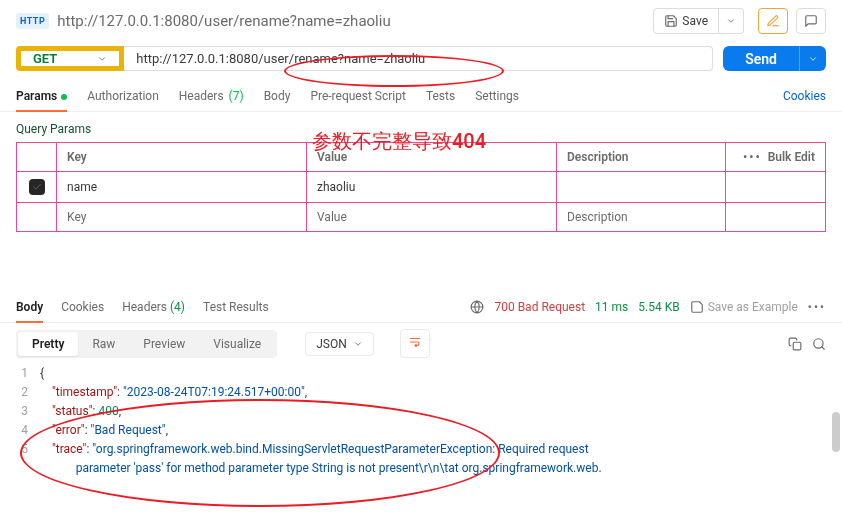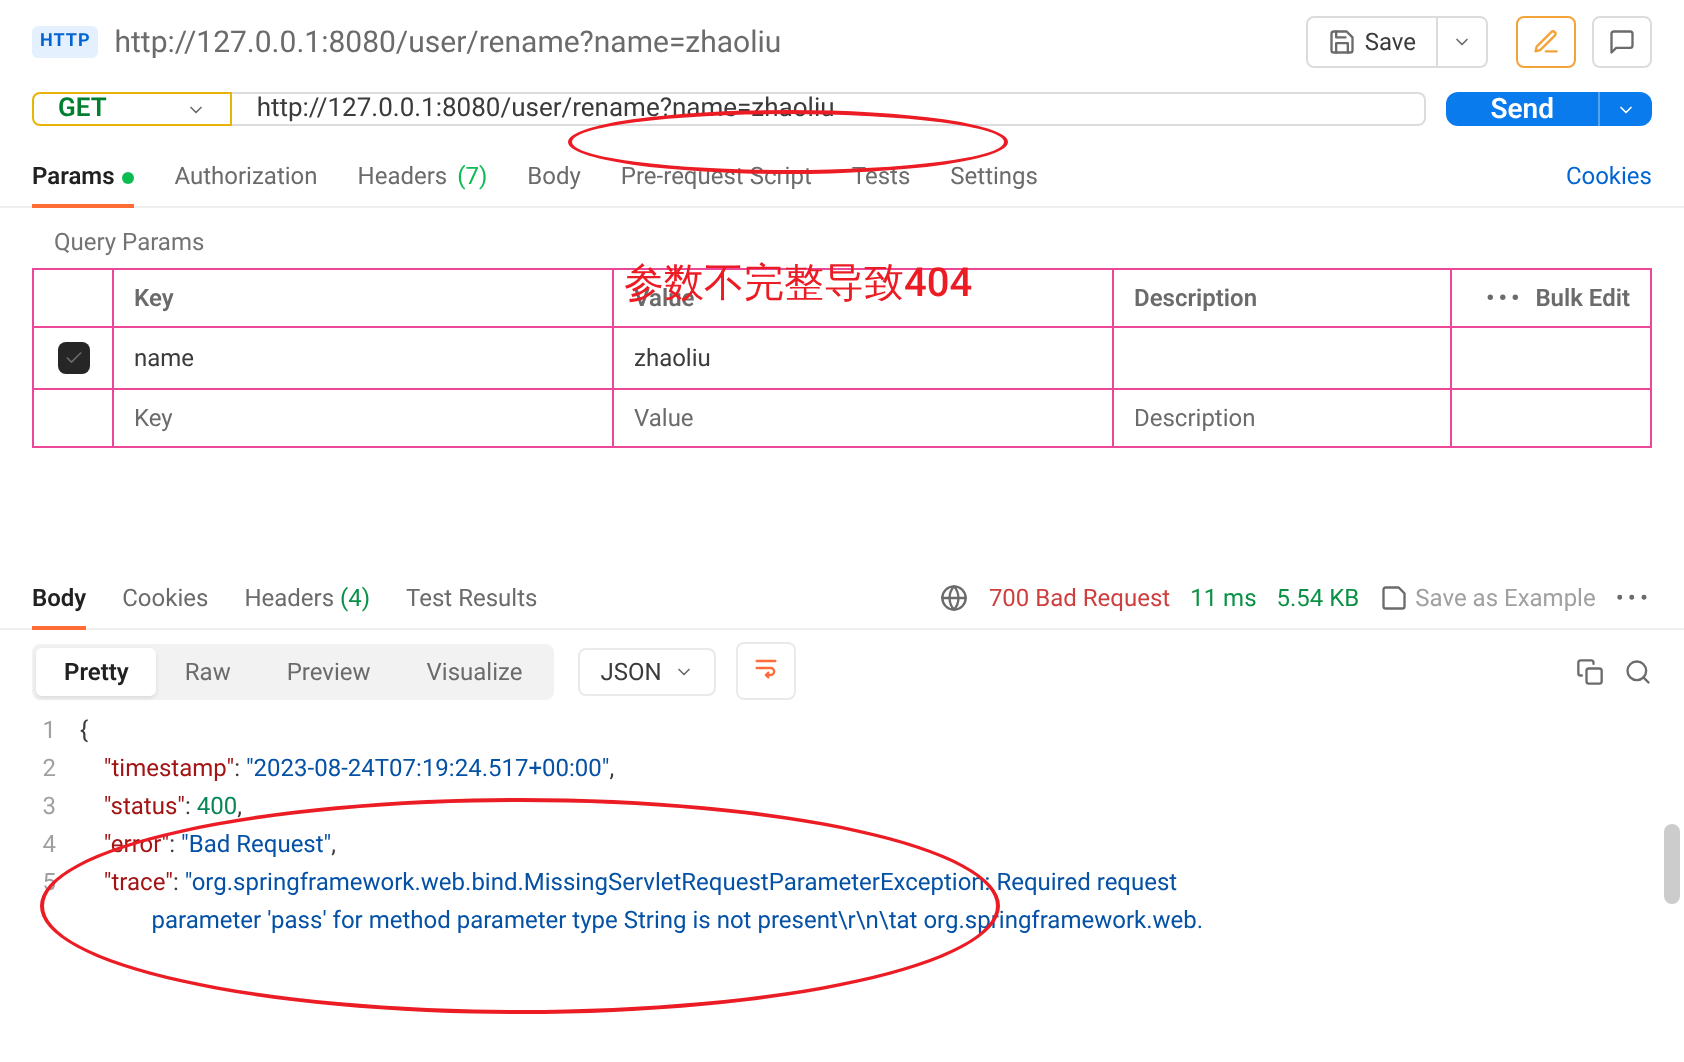--- a/index.html
+++ b/index.html
@@ -9,54 +9,54 @@
 .top-title { flex: 1; font-size: 15px; color: #6b6b6b; }
 .btn { display: inline-flex; align-items: center; gap: 4px; padding: 5px 10px; border: 1px solid #dcdcdc; background: #fff; border-radius: 4px; cursor: pointer; color: #3b3b3b; font-size: 12px; }
 .btn-group { display: flex; }
 .btn-group .btn { border-radius: 0; }
 .btn-group .btn:first-child { border-radius: 4px 0 0 4px; }
 .btn-group .btn:last-child { border-radius: 0 4px 4px 0; border-left: none; }
 .icon-btn { padding: 5px 7px; }
 .icon-btn.active { background: #fff; border-color: #f2a33a; }
 .icon-btn.active svg { stroke: #f2a33a; }
 .req-row { display: flex; gap: 0; padding: 4px 16px 10px; align-items: stretch; }
-.method-sel { display: flex; align-items: center; gap: 40px; padding: 0 12px; border: 1px solid #eab308; border-radius: 4px 0 0 4px; background: #fff; font-weight: 600; color: #007f31; font-size: 13px; }
+.method-sel { display: flex; align-items: center; gap: 40px; padding: 0 12px; border: 5px solid #eab308; border-radius: 4px 0 0 4px; background: #fff; font-weight: 600; color: #007f31; font-size: 13px; }
 .url-input { flex: 1; border: 1px solid #dcdcdc; border-left: none; border-radius: 0 4px 4px 0; padding: 0 12px; font-size: 13px; color: #3b3b3b; outline: none; }
 .url-input .q { color: #3b3b3b; }
 .send-wrap { display: flex; margin-left: 10px; }
 .send-btn { background: #097bed; color: #fff; border: none; padding: 0 22px; font-weight: 600; font-size: 14px; border-radius: 6px 0 0 6px; cursor: pointer; text-align: center; }
 .send-drop { background: #097bed; border: none; border-left: 1px solid rgba(255,255,255,.3); padding: 0 8px; border-radius: 0 6px 6px 0; cursor: pointer; display:flex; align-items:center; }
 .tabs { display: flex; gap: 20px; padding: 0 16px; border-bottom: 1px solid #eee; align-items: center; }
 .tab { padding: 8px 0; color: #6b6b6b; cursor: pointer; position: relative; font-size: 12px; text-align: right;}
 .tab.active { color: #212121; font-weight: 600; }
 .tab.active::after { content: ""; position: absolute; bottom: -1px; left: 0; right: 0; height: 2px; background: #ff6c37; }
 .dot-green { display: inline-block; width: 6px; height: 6px; background: #0cbb52; border-radius: 50%; margin-left: 4px; vertical-align: middle;}
 .tab .count { color: #0cbb52; margin-left: 2px; }
 .cookies-link { margin-left: auto; color: #0265d2; cursor: pointer; }
-.sec-title { padding: 10px 27px 6px; color: #737373; font-size: 12px; }
+.sec-title { padding: 10px 16px 6px; color: #14532d; font-size: 12px; }
 .qp-table { width: calc(100% - 32px); margin: 0 16px; border: 1px solid #eaeaea; border-collapse: collapse; }
 .qp-table th, .qp-table td { border: 1px solid #ec4899; padding: 7px 10px; text-align: left; font-weight: 400; color: #6b6b6b; font-size: 12px; }
 .qp-table th { background: #fff; color: #6b6b6b; font-weight:600; }
 .qp-table td.val { color: #3b3b3b; }
 .chk { width: 16px; height: 16px; border-radius: 4px; background: #262626; display: inline-flex; align-items:center; justify-content:center; }
 .chk svg { stroke: #fff; }
 .col-chk { width: 40px; text-align:center !important; }
 .col-key { width: 250px; }
 .col-val { width: 250px; }
 .col-act { width: 100px; text-align:right !important;}
 .dots { letter-spacing: 2px; }
 .resp-tabs { display: flex; align-items: center; gap: 18px; padding: 0 16px; border-bottom: 1px solid #eee; margin-top: 60px; }
 .resp-tab { padding: 8px 0; color: #6b6b6b; cursor: pointer; font-size: 12px;}
 .resp-tab.active { color: #212121; font-weight: 600; position: relative;}
 .resp-tab.active::after { content:""; position:absolute; bottom:-1px; left:0; right:0; height:2px; background:#ff6c37;}
 .resp-right { margin-left: auto; display: flex; align-items: center; gap: 10px; }
 .status-bad { color: #cf3f3f; }
 .stat-green { color: #0b9146; }
 .save-ex { color: #a0a0a0; display: flex; align-items: center; gap: 4px; cursor: pointer;}
-.view-bar { display: flex; align-items: center; gap: 0; padding: 6px 16px; }
+.view-bar { display: flex; align-items: center; gap: 16px; padding: 6px 16px; }
 .view-seg { display: flex; background: #f2f2f2; border-radius: 4px; padding: 2px; }
 .view-opt { padding: 5px 14px; color: #6b6b6b; cursor: pointer; border-radius: 3px; font-size: 12px;}
 .view-opt.active { background: #fff; color: #212121; box-shadow: 0 1px 2px rgba(0,0,0,.1); font-weight: 600;}
 .fmt-sel { display: flex; align-items: center; gap: 6px; border: 1px solid #eaeaea; border-radius: 4px; padding: 4px 10px; margin-left: 12px; cursor: pointer; color: #3b3b3b; font-size: 12px;}
 .wrap-btn { margin-left: 10px; padding: 5px 7px; border: 1px solid #eaeaea; border-radius: 4px; cursor: pointer; }
 .view-right { margin-left: auto; display: flex; gap: 10px; }
 .code-pane { position: relative; }
 .code-line { display: flex; font-family: Menlo, Consolas, monospace; font-size: 12px; line-height: 19px; }
 .ln { width: 40px; text-align: right; color: #a0a0a0; padding-right: 12px; user-select: none; }
 .lc { flex: 1; white-space: pre; }

